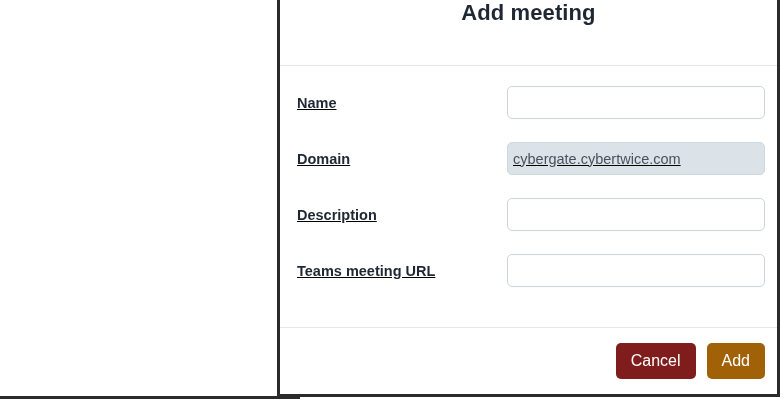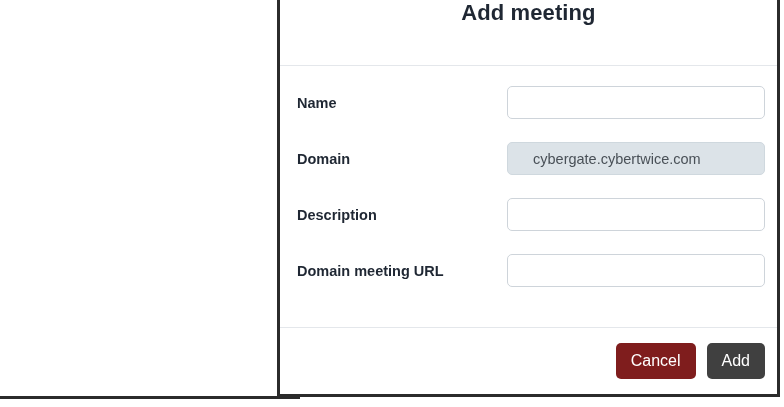--- a/index.html
+++ b/index.html
@@ -59,20 +59,21 @@
     font-size: 22px;
     font-weight: bold;
     color: #1f2733;
     letter-spacing: 0.1px;
   }
 
   .dialog-body {
     flex: 1 1 auto;
     padding: 20px 12px 16px 14px;
     box-sizing: border-box;
+    text-decoration: underline;
   }
 
   .form-row {
     display: flex;
     align-items: center;
     margin-bottom: 23px;
   }
   .form-row:last-child { margin-bottom: 0; }
 
   .form-label {
@@ -88,21 +89,21 @@
   .form-control {
     flex: 1 1 auto;
     height: 33px;
     box-sizing: border-box;
     border: 1px solid #ced4da;
     border-radius: 5px;
     background: #ffffff;
     font-family: "Liberation Sans", sans-serif;
     font-size: 14.5px;
     color: #495057;
-    padding: 0 25px;
+    padding: 0 5px;
     outline: none;
   }
   .form-control::placeholder { color: #a9b2bb; }
 
   .form-control.is-disabled {
     background: #dce3e8;
     border-color: #cfd8de;
     color: #495057;
   }
 
@@ -123,21 +124,21 @@
     font-size: 16px;
     line-height: 1;
     color: #ffffff;
     border: none;
     border-radius: 5px;
     height: 36px;
     padding: 0 15px;
     cursor: pointer;
   }
   .btn-secondary { background: #7f1d1d; }
-  .btn-primary   { background: #404040; }
+  .btn-primary   { background: #a16207; }
 </style>
 </head>
 <body>
 
 <div class="page-backdrop"></div>
 <div class="page-bottom-rule"></div>
 
 <div class="dialog">
 
   <div class="dialog-header">
@@ -155,21 +156,21 @@
       <label class="form-label">Domain</label>
       <input class="form-control is-disabled" type="text" disabled="" value="cybergate.cybertwice.com" style="">
     </div>
 
     <div class="form-row">
       <label class="form-label">Description</label>
       <input class="form-control" type="text" value="" style="">
     </div>
 
     <div class="form-row">
-      <label class="form-label">Domain meeting URL</label>
+      <label class="form-label">Teams meeting URL</label>
       <input class="form-control" type="text" value="" style="">
     </div>
 
   </div>
 
   <div class="dialog-footer">
     <button class="btn btn-secondary">Cancel</button>
     <button class="btn btn-primary">Add</button>
   </div>
 

